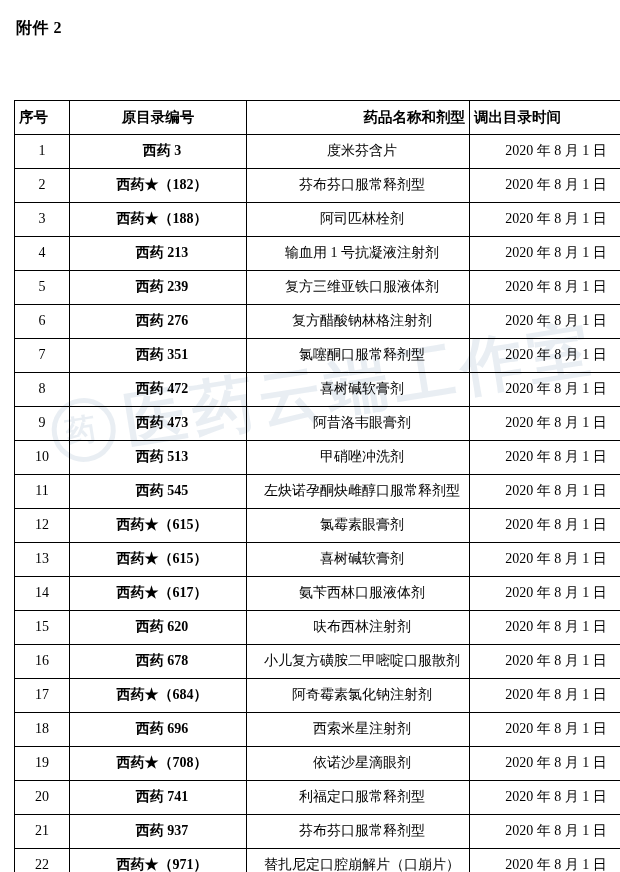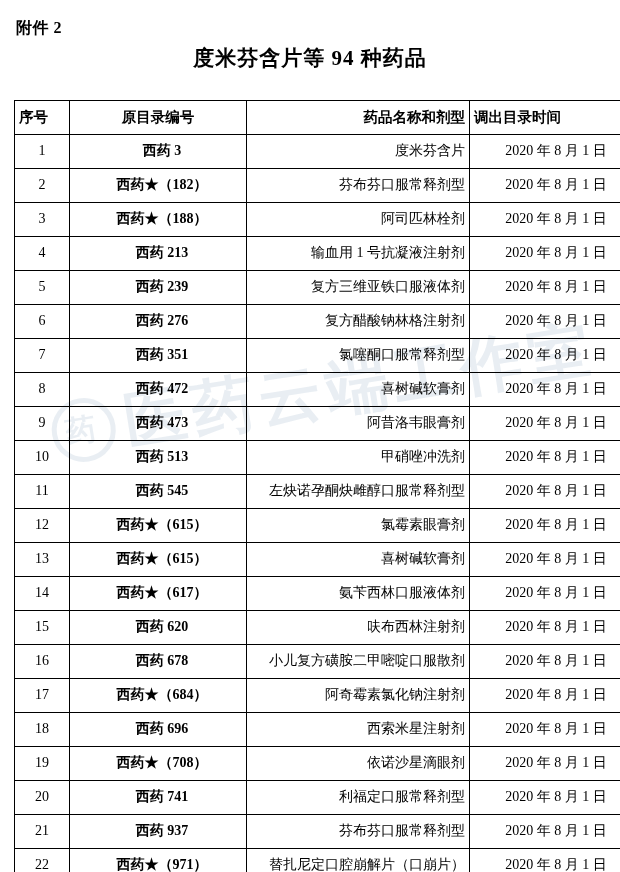--- a/index.html
+++ b/index.html
@@ -62,21 +62,21 @@
     vertical-align: middle;
     background: transparent;
   }
   table.drug-table th {
     text-align: left;
     font-weight: bold;
     font-size: 14.5px;
   }
   .col-no      { width: 46px;  text-align: center; }
   .col-code    { width: 168px; text-align: center; padding-left: 12px !important; font-weight: bold; }
-  .col-name    { width: 214px; text-align: right; padding-left: 12px !important; }
+  .col-name    { width: 214px; text-align: center; padding-left: 12px !important; }
   .col-date    { width: 164px; text-align: center; }
 
   .watermark {
     position: absolute;
     left: 52px;
     top: 392px;
     width: 520px;
     font-family: "Liberation Sans", sans-serif;
     font-size: 62px;
     font-weight: bold;
@@ -101,21 +101,20 @@
     margin-right: 10px;
   }
 </style>
 </head>
 <body>
 
 <div class="page">
 
   <div class="attachment-label">附件 2</div>
 
-  <div class="doc-title">度米芬含片等 94 种药品</div>
 
   <div class="watermark">
     <span class="wm-badge">药</span><span>医药云端工作室</span>
   </div>
 
   <div class="table-wrap">
     <table class="drug-table">
       <thead>
         <tr>
           <th class="col-no">序号</th>

